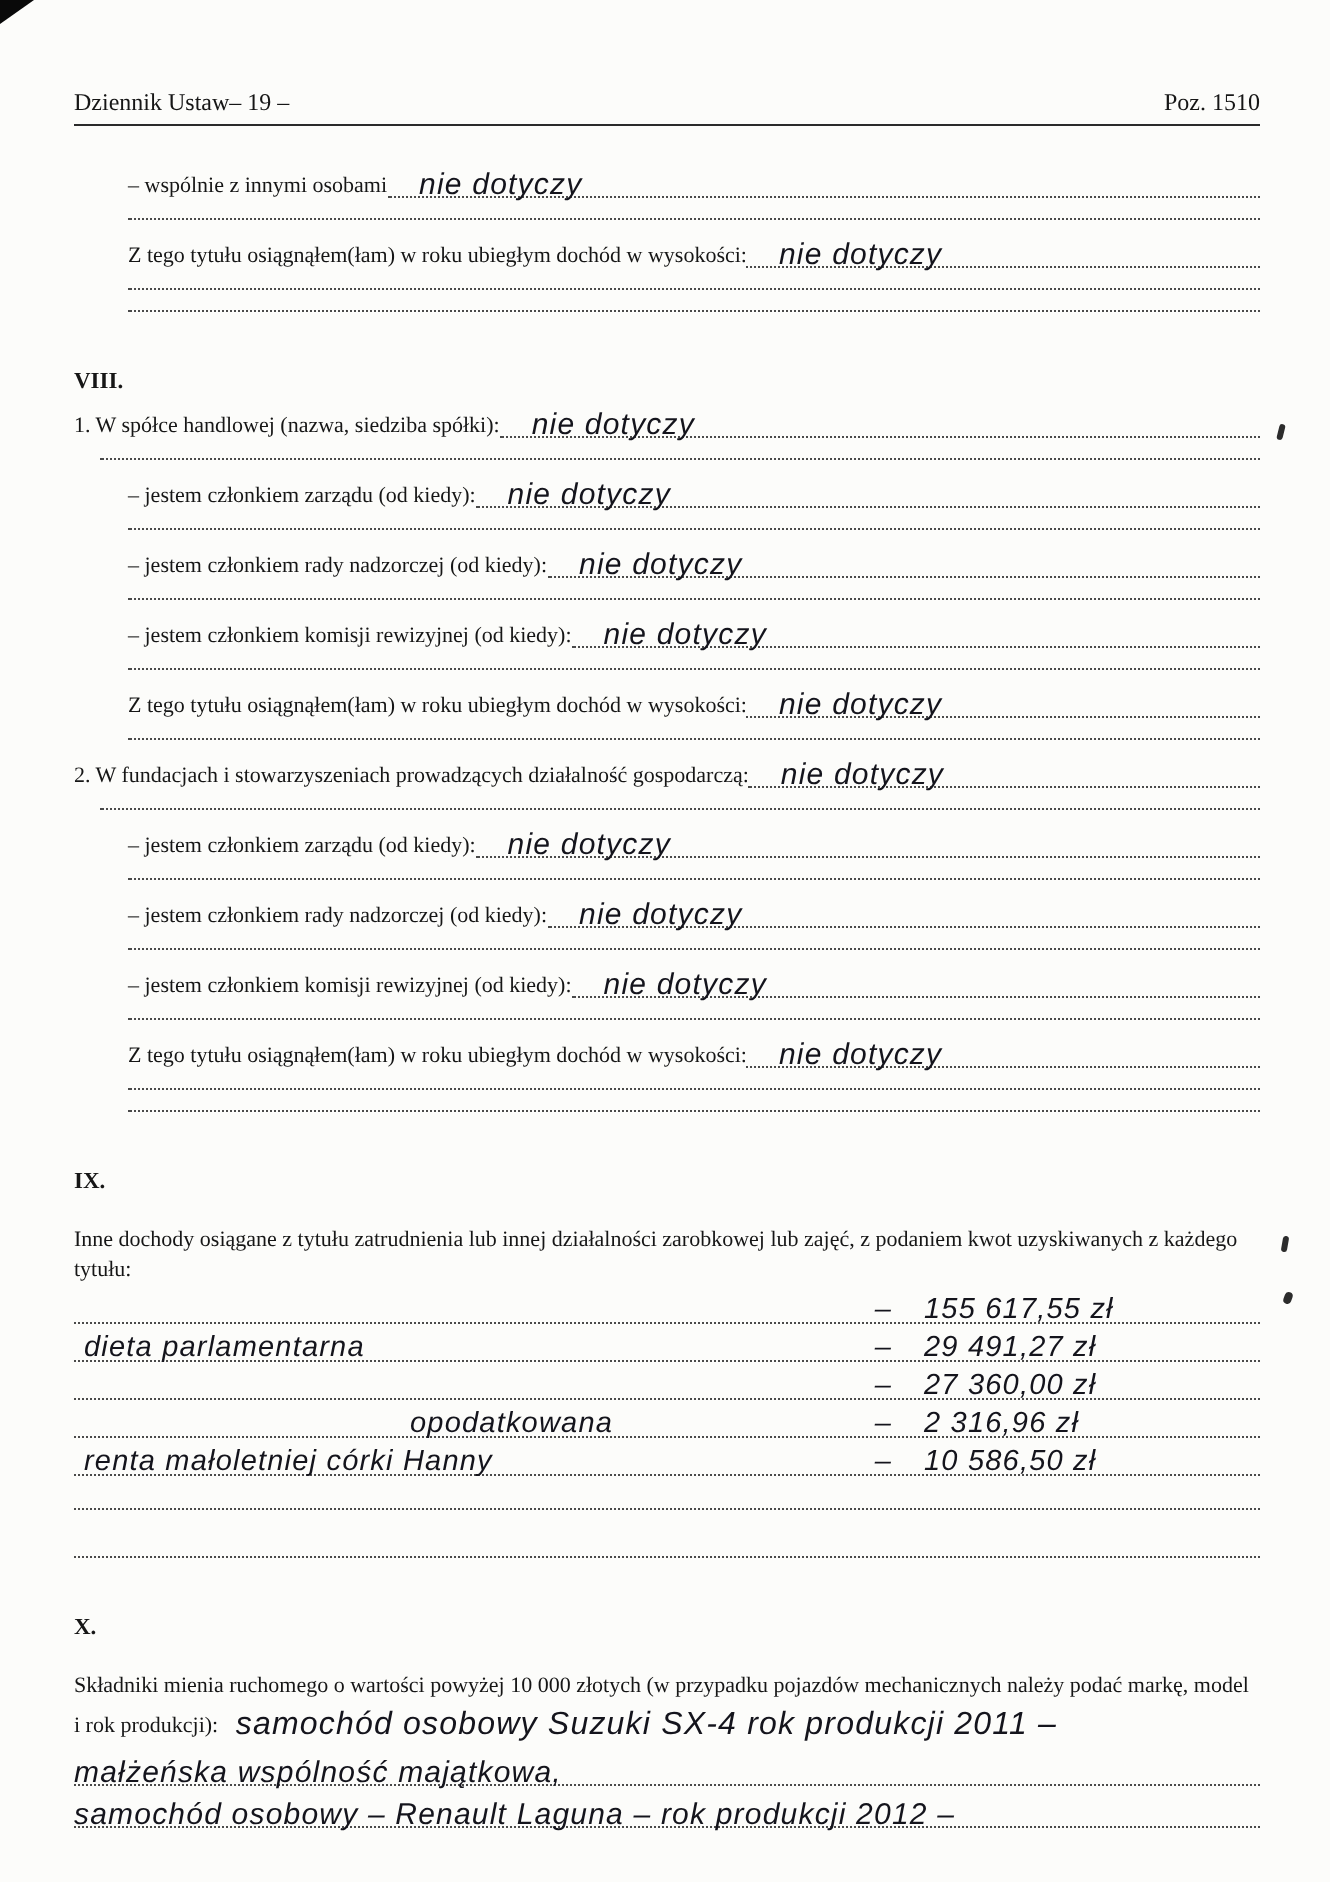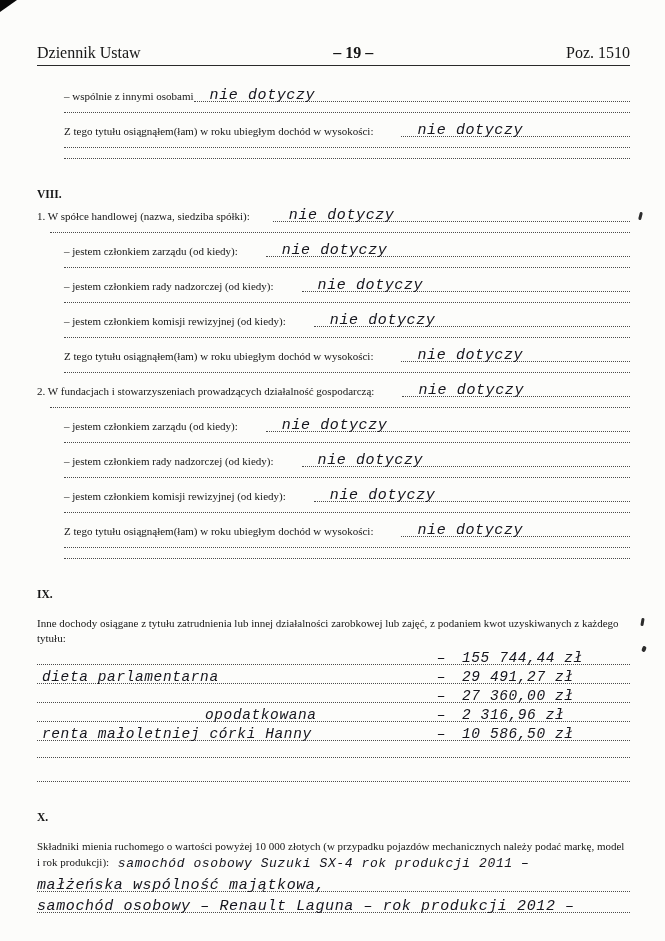--- a/index.html
+++ b/index.html
@@ -4,48 +4,48 @@
 <style>
   * { margin:0; padding:0; box-sizing:border-box; }
   html,body { background:#9a9a9a; }
   .page {
     width:665px; height:941px; margin:0 auto; position:relative; overflow:hidden;
     background:#fcfcfa; color:#161616;
     font-family:"Liberation Serif", serif; font-size:11px;
     padding:44px 35px 0 37px;
   }
   
-  .header { display:flex; align-items:flex-end; border-bottom:1.5px solid #2a2a2a; padding-bottom:3px; font-size:16px; }
-  .hcenter { flex:1; text-align:center;font-weight:bold; }
+  .header { display:flex; align-items:flex-end; border-bottom:1.5px solid #2a2a2a; padding-bottom:3px; font-size:12px; }
+  .hcenter { flex:1; text-align:left; }
   
   .field { display:flex; align-items:flex-end; height:16px; }
   .lbl { white-space:nowrap; padding-bottom:0; }
   .fill { flex:1; border-bottom:1.4px dotted #4a4a4a; height:100%; position:relative; }
   .hand {
-    font-family:Liberation Mono, monospace; font-style:italic; color:#14141c;
+    font-family:Liberation Sans, sans-serif; font-style:italic; color:#14141c;
     letter-spacing:0.6px; white-space:nowrap;
   }
   .fill > .hand { position:absolute; bottom:-3px; left:16px; font-size:15px; }
   .dotline { border-bottom:1.4px dotted #4a4a4a; height:11px; }
   .ind1 { margin-left:27px; }
   .ind2 { margin-left:13px; }
-  .mt6 { margin-top:6px;gap:23px; } .mt8 { margin-top:8px;gap:28px; } .mt13 { margin-top:13px; } .mt20 { margin-top:20px; }
+  .mt6 { margin-top:6px; } .mt8 { margin-top:8px; } .mt13 { margin-top:13px; } .mt20 { margin-top:20px; }
   .sec { font-weight:bold; font-size:11.5px; margin-top:29px; }
   .para { line-height:1.35; margin-top:16px; }
   
   .amt-row { display:flex; align-items:flex-end; border-bottom:1.4px dotted #4a4a4a; height:19px; }
   .amt-row .hand { font-size:14.5px; position:relative; top:2px; }
   .amt-label { margin-left:5px; }
   .ind-a { margin-left:92px; }
   .ind-b { margin-left:168px; }
   .push { flex:1; }
   .amt-dash { margin-right:16px; }
   .amt-value { width:134px; margin-right:34px; }
   
-  .hand-inline { font-size:13px; margin-left:6px; position:relative; top:1px; }
+  .hand-inline { font-size:16px; margin-left:6px; position:relative; top:1px; }
   .hand-line { border-bottom:1.4px dotted #4a4a4a; height:21px; display:flex; align-items:flex-end; }
   .hand-line .hand { font-size:15px; position:relative; top:3px; margin-left:0; }
   
   .signature { margin-top:26px; margin-left:6px; }
   
   .artifact { position:absolute; background:#090909; }
   .corner { top:0; left:0; width:17px; height:12px; clip-path:polygon(0 0,100% 0,0 100%); }
   .mark-a { top:212px; right:23px; width:3px; height:8px; transform:rotate(14deg); border-radius:2px; background:#2c2c2c; }
   .mark-b { top:618px; right:21px; width:3px; height:8px; transform:rotate(10deg); border-radius:2px; background:#2c2c2c; }
   .mark-c { top:646px; right:19px; width:4px; height:6px; transform:rotate(20deg); border-radius:2px; background:#2c2c2c; }
@@ -165,21 +165,21 @@
   </div>
   <div class="dotline ind1"></div>
   <div class="dotline ind1"></div>
 
   <div class="sec">IX.</div>
   <div class="para">Inne dochody osiągane z tytułu zatrudnienia lub innej działalności zarobkowej lub zajęć, z podaniem kwot uzyskiwanych z każdego tytułu:</div>
 
   <div class="amt-row">
     <span class="push"></span>
     <span class="hand amt-dash">–</span>
-    <span class="hand amt-value">155 744,44 zł</span>
+    <span class="hand amt-value">155 617,55 zł</span>
   </div>
   <div class="amt-row">
     <span class="hand amt-label">dieta parlamentarna</span>
     <span class="push"></span>
     <span class="hand amt-dash">–</span>
     <span class="hand amt-value">29 491,27 zł</span>
   </div>
   <div class="amt-row">
     <span class="push"></span>
     <span class="hand amt-dash">–</span>

